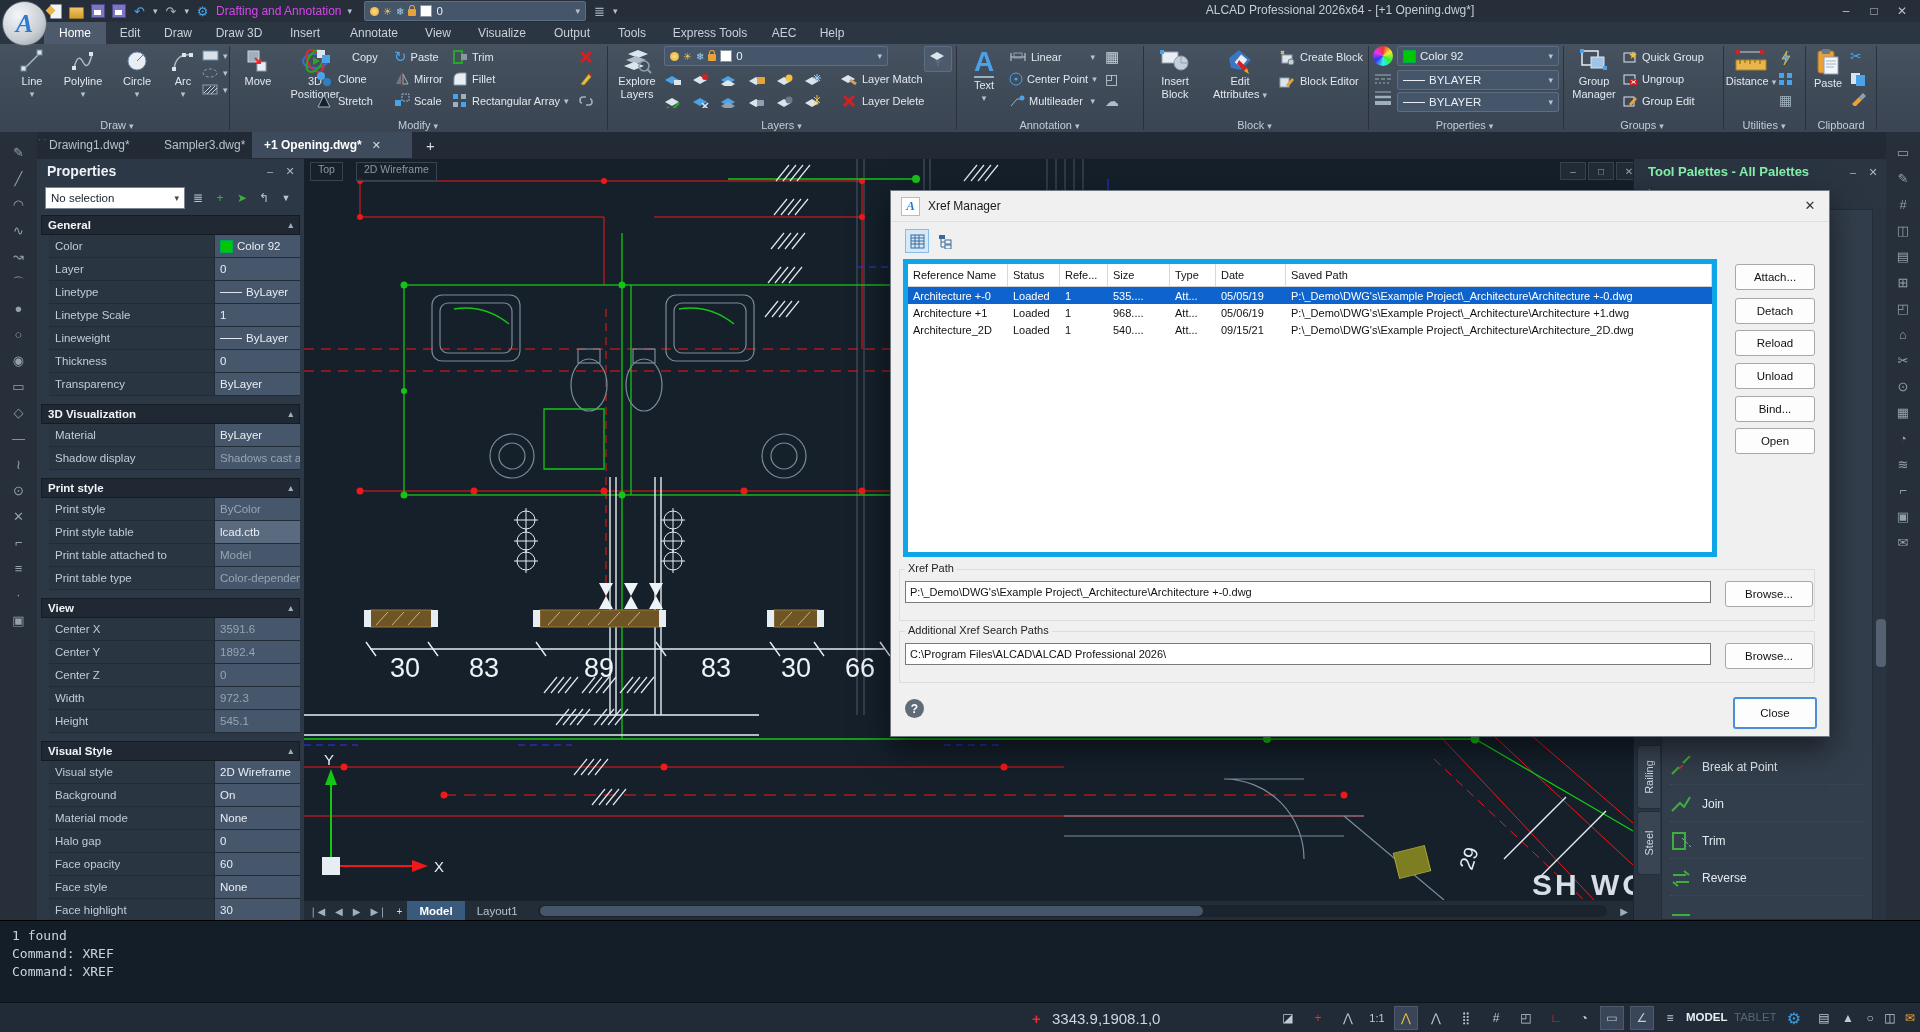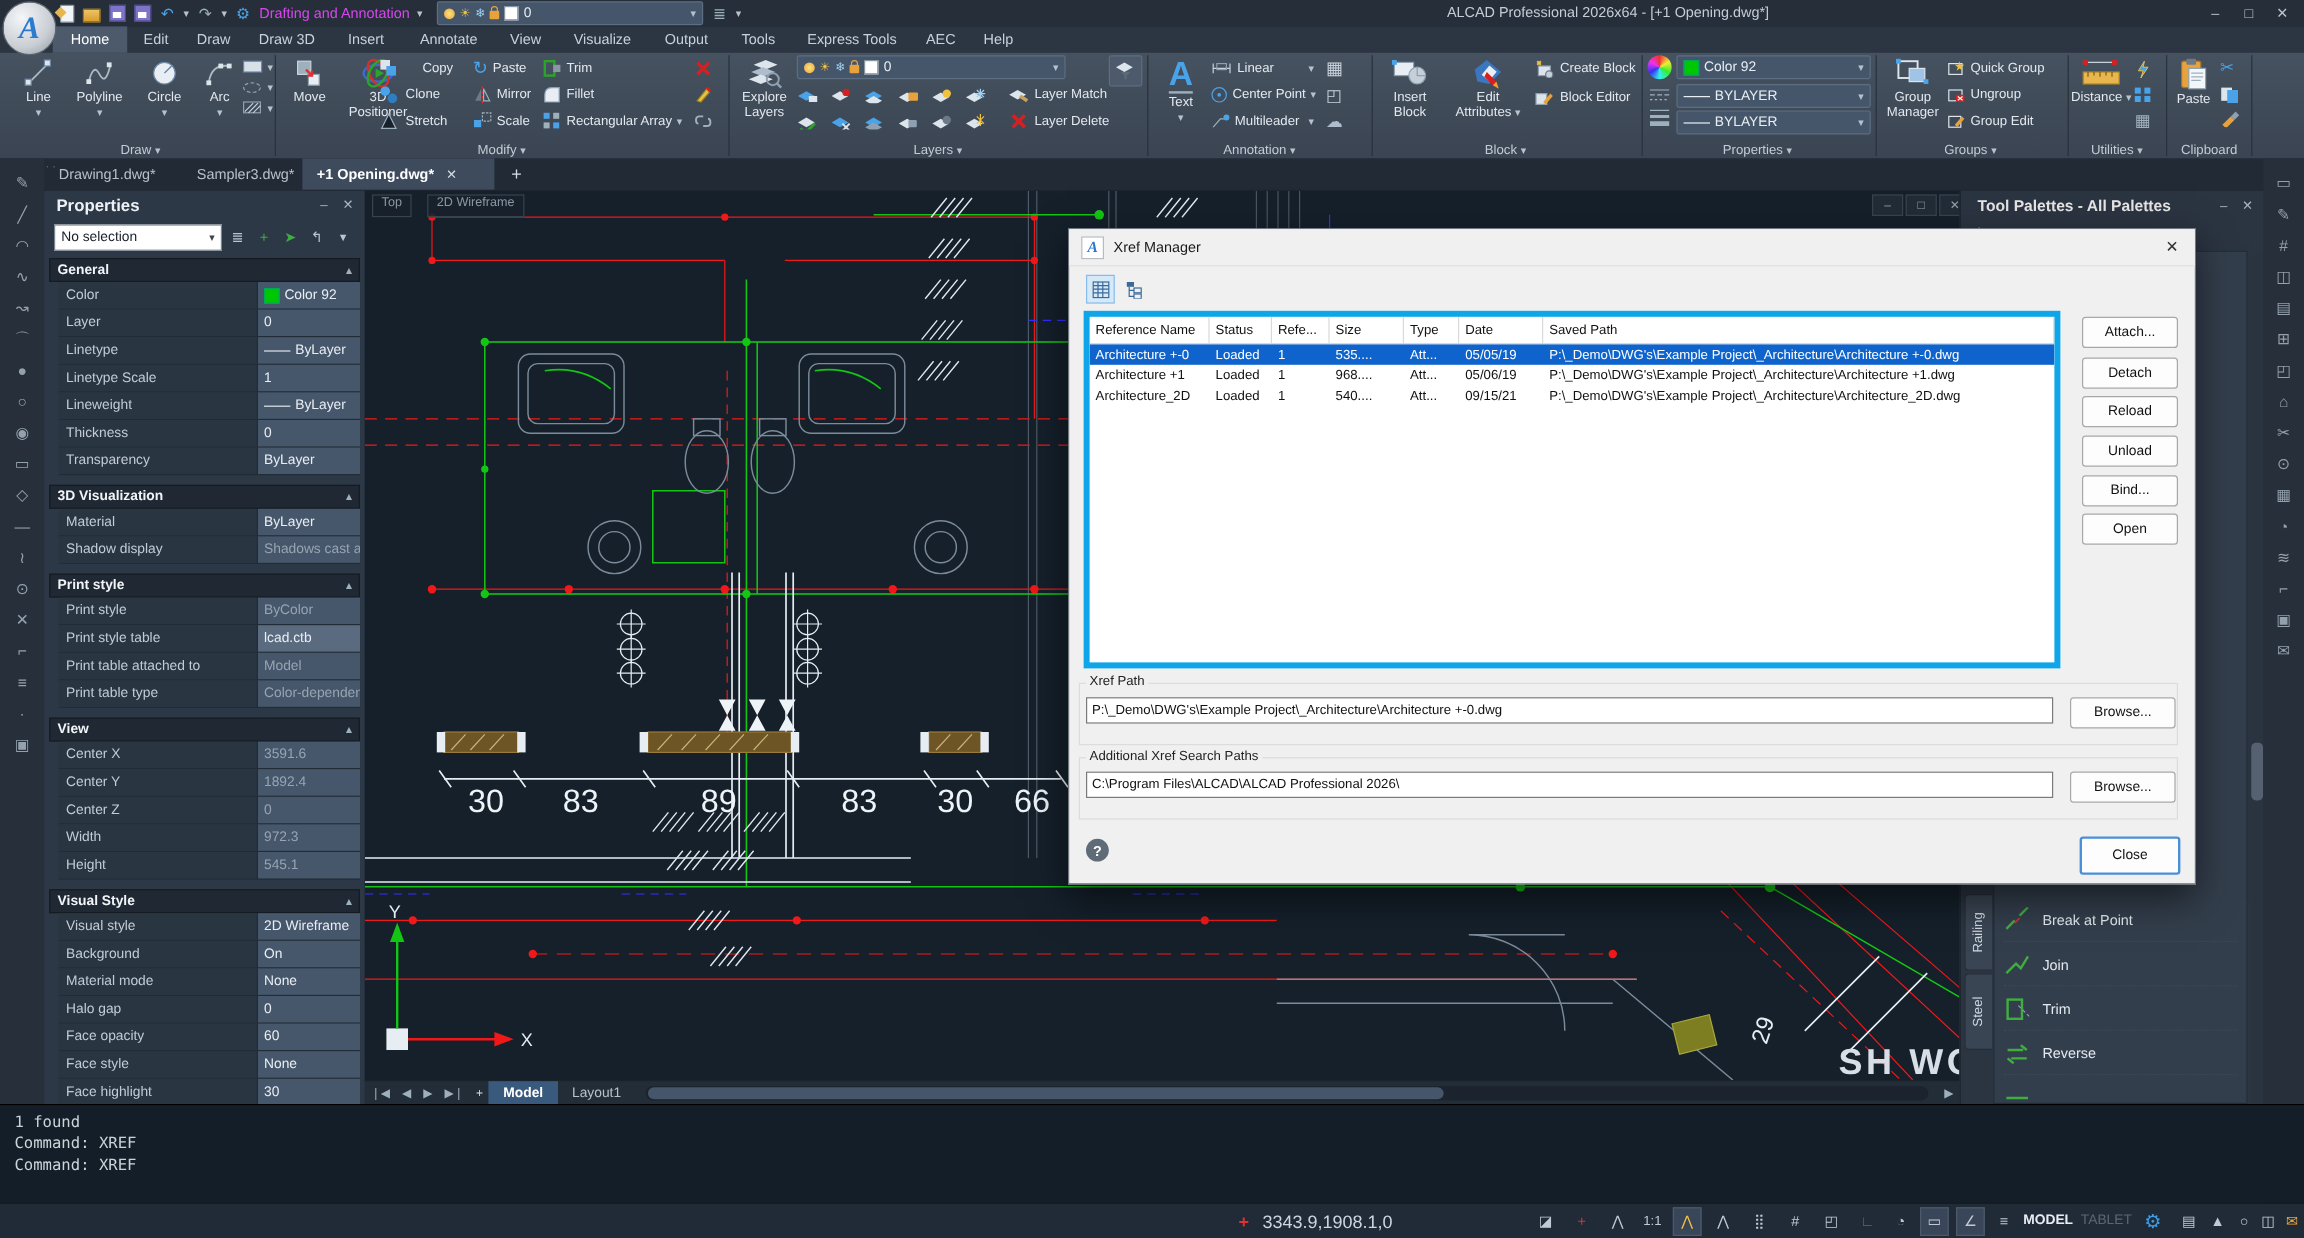--- a/index.html
+++ b/index.html
@@ -99,21 +99,21 @@
           display:flex;align-items:center;}
   .st-cross{position:absolute;left:1032px;color:#e03030;font-size:15px;font-weight:bold;}
   .st-coords{position:absolute;left:1052px;color:#cdd6df;font-size:15px;}
   .sticon{position:absolute;top:3px;width:24px;height:24px;display:flex;align-items:center;justify-content:center;
           color:#c0cad4;font-size:12px;}
   .sticon.on{background:#39465a;border:1px solid #4c5a6c;box-sizing:border-box;}
   .st-label{position:absolute;top:8px;font-size:11.5px;font-weight:bold;color:#e9eef4;}
   .st-label.off{color:#5a6673;font-weight:normal;}
   
   .tp{position:absolute;left:1633px;top:159px;width:253px;height:761px;background:#2b3441;border-left:1px solid #1c242e;}
-  .tp-title{position:absolute;left:14px;top:5px;font-size:13px;font-weight:bold;color:#e5e5e5;white-space:nowrap;}
+  .tp-title{position:absolute;left:14px;top:5px;font-size:13px;font-weight:bold;color:#86efac;white-space:nowrap;}
   .tp-btn{position:absolute;top:5px;width:16px;height:16px;text-align:center;line-height:16px;color:#aab6c2;font-size:11px;}
   .tp-tool{position:absolute;left:10px;top:28px;display:flex;gap:8px;color:#9fb0bd;font-size:12px;}
   .tp-body{position:absolute;left:27px;top:50px;right:14px;bottom:0;background:#333e4c;border:1px solid #242d38;}
   .tp-tabs{position:absolute;left:0;top:50px;width:27px;bottom:0;}
   .vtab{position:absolute;left:3px;width:22px;height:62px;background:#3a4553;border:1px solid #242d38;border-right:none;
         border-radius:4px 0 0 4px;color:#cfd8e2;font-size:11px;display:flex;align-items:center;justify-content:center;}
   .vtab span{transform:rotate(-90deg);white-space:nowrap;}
   .tp-item{position:absolute;left:8px;right:8px;height:34px;display:flex;align-items:center;gap:10px;
            border-bottom:1px dotted #3e4a58;color:#e2e9f0;font-size:12px;}
   .tp-scroll{position:absolute;right:0;top:50px;width:12px;bottom:0;background:#2a3340;}

